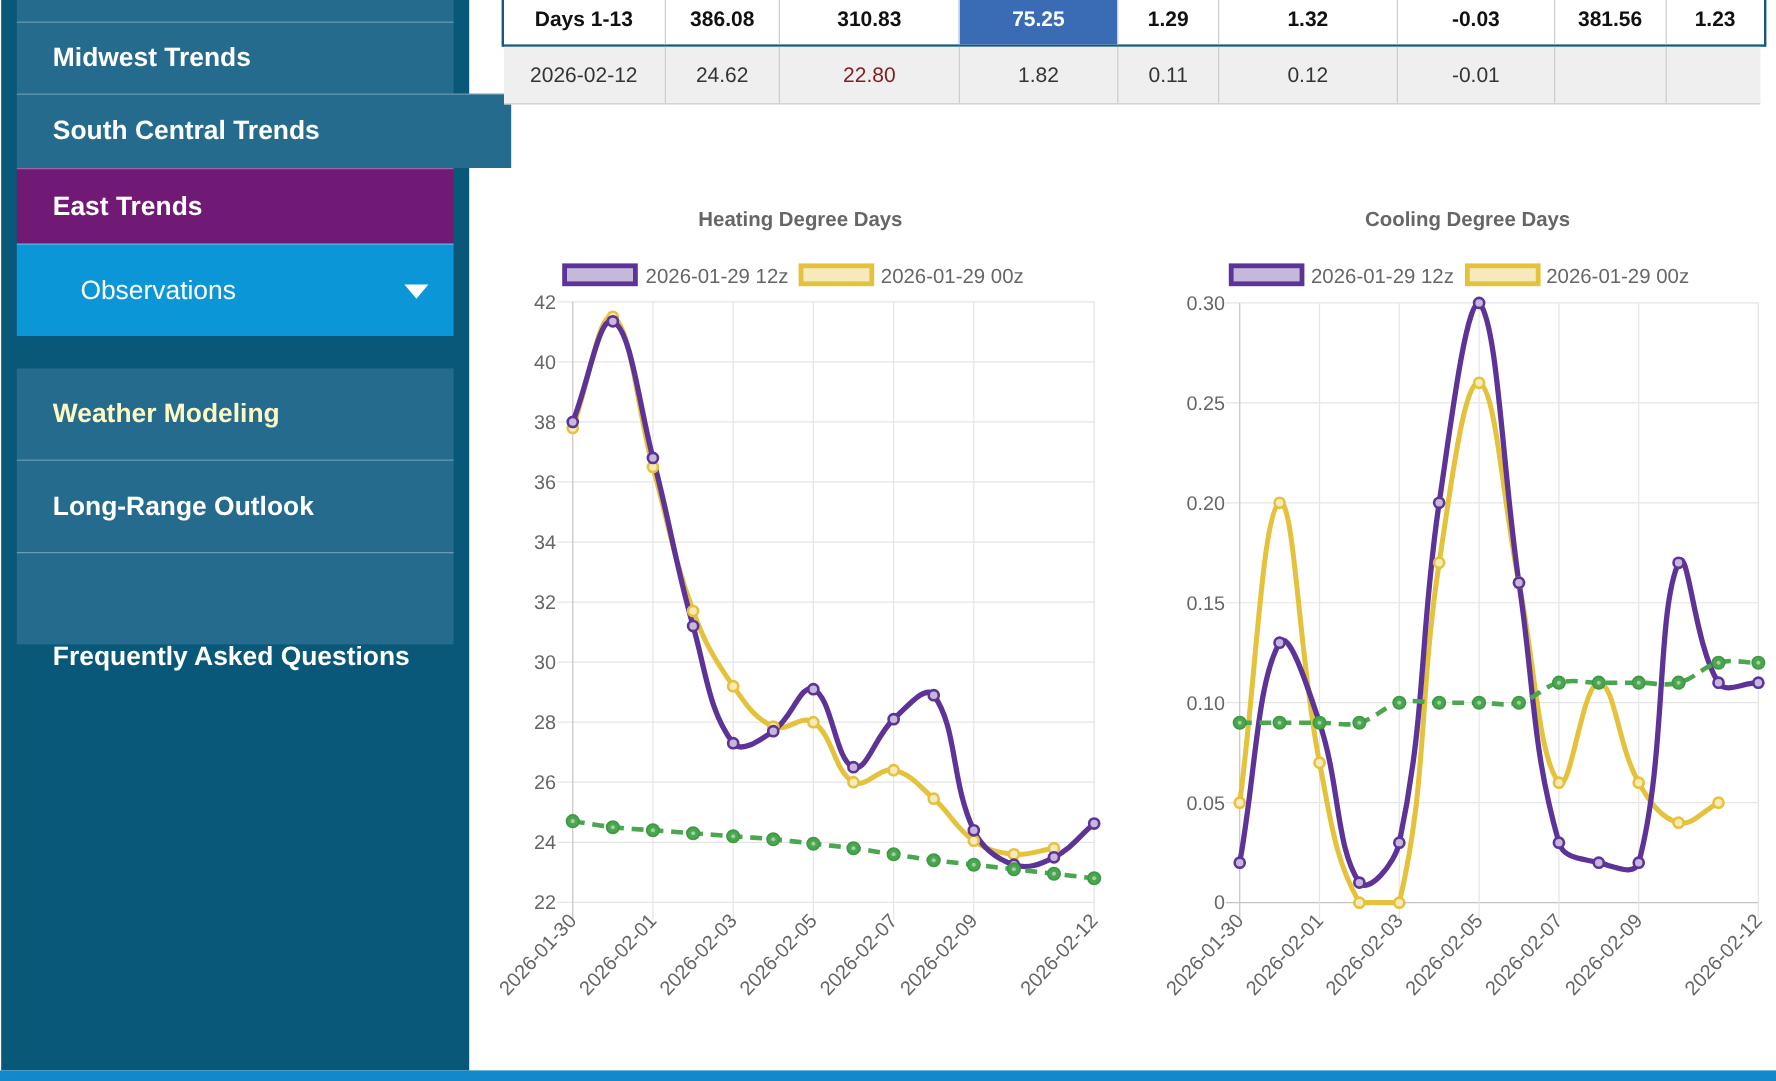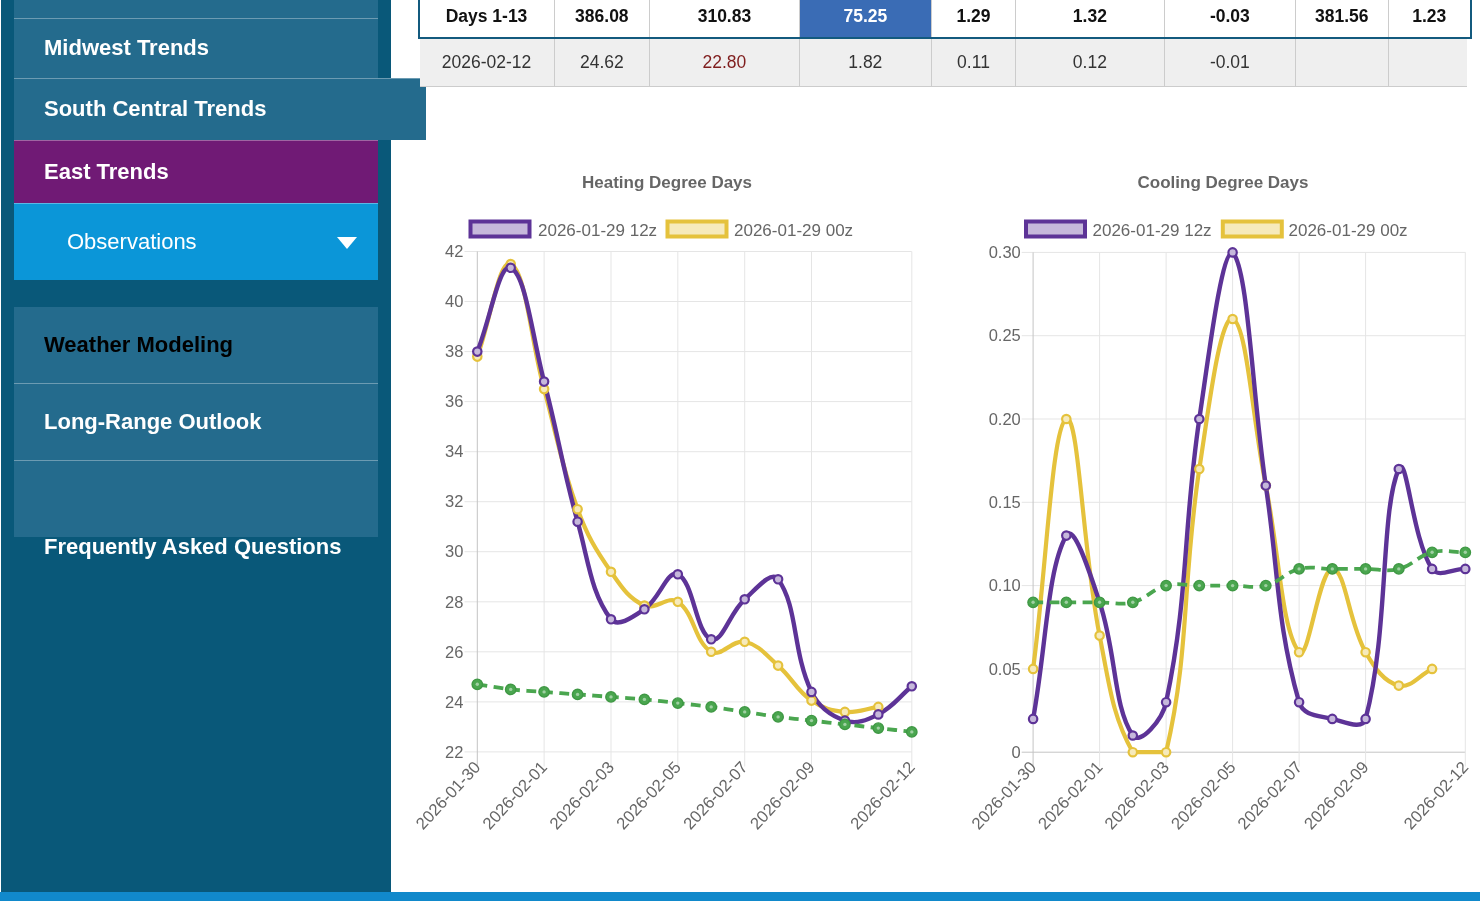--- a/index.html
+++ b/index.html
@@ -207,21 +207,21 @@
       <span style="position:absolute;left:30px;top:50%;transform:translateY(-50%);color:#fff;font-size:22px;font-weight:bold;white-space:nowrap;">South Central Trends</span>
     </div>
     <div style="position:absolute;left:13px;width:364px;top:139.5px;height:63.0px;background:#701a75;border-top:1px solid rgba(255,255,255,0.33);box-sizing:border-box;">
       <span style="position:absolute;left:30px;top:50%;transform:translateY(-50%);color:#fff;font-size:22px;font-weight:bold;white-space:nowrap;">East Trends</span>
     </div>
     <div style="position:absolute;left:13px;width:364px;top:202.5px;height:77.0px;background:#0b96d8;border-top:1px solid rgba(255,255,255,0.33);box-sizing:border-box;">
       <span style="position:absolute;left:30px;top:50%;transform:translateY(-50%);color:#fff;font-size:22px;font-weight:normal;white-space:nowrap;margin-left:23px;">Observations</span>
       <span style="position:absolute;right:21px;top:50%;margin-top:-5px;width:0;height:0;border-left:10.5px solid transparent;border-right:10.5px solid transparent;border-top:12.5px solid #fff;"></span>
     </div>
 <div style="position:absolute;left:13px;width:364px;top:307px;height:75.5px;background:#246b8d;box-sizing:border-box;">
-      <span style="position:absolute;left:30px;top:50%;transform:translateY(-50%);color:#000000;font-size:22px;font-weight:bold;white-space:nowrap;">Weather Modeling</span>
+      <span style="position:absolute;left:30px;top:50%;transform:translateY(-50%);color:#fef9c3;font-size:22px;font-weight:bold;white-space:nowrap;">Weather Modeling</span>
     </div>
     <div style="position:absolute;left:13px;width:364px;top:382.5px;height:77.0px;background:#246b8d;border-top:1px solid rgba(255,255,255,0.33);box-sizing:border-box;">
       <span style="position:absolute;left:30px;top:50%;transform:translateY(-50%);color:#fff;font-size:22px;font-weight:bold;white-space:nowrap;">Long-Range Outlook</span>
     </div>
     <div style="position:absolute;left:13px;width:364px;top:459.5px;height:77.0px;background:#246b8d;border-top:1px solid rgba(255,255,255,0.33);box-sizing:border-box;">
       <span style="position:absolute;left:30px;top:50%;transform:translateY(-50%);color:#fff;font-size:22px;font-weight:bold;white-space:nowrap;margin-top:48px;">Frequently Asked Questions</span>
     </div>
 </div>
 <div style="position:absolute;left:0;top:891.5px;width:1480px;height:9.5px;background:#1189cb;"></div>
 

